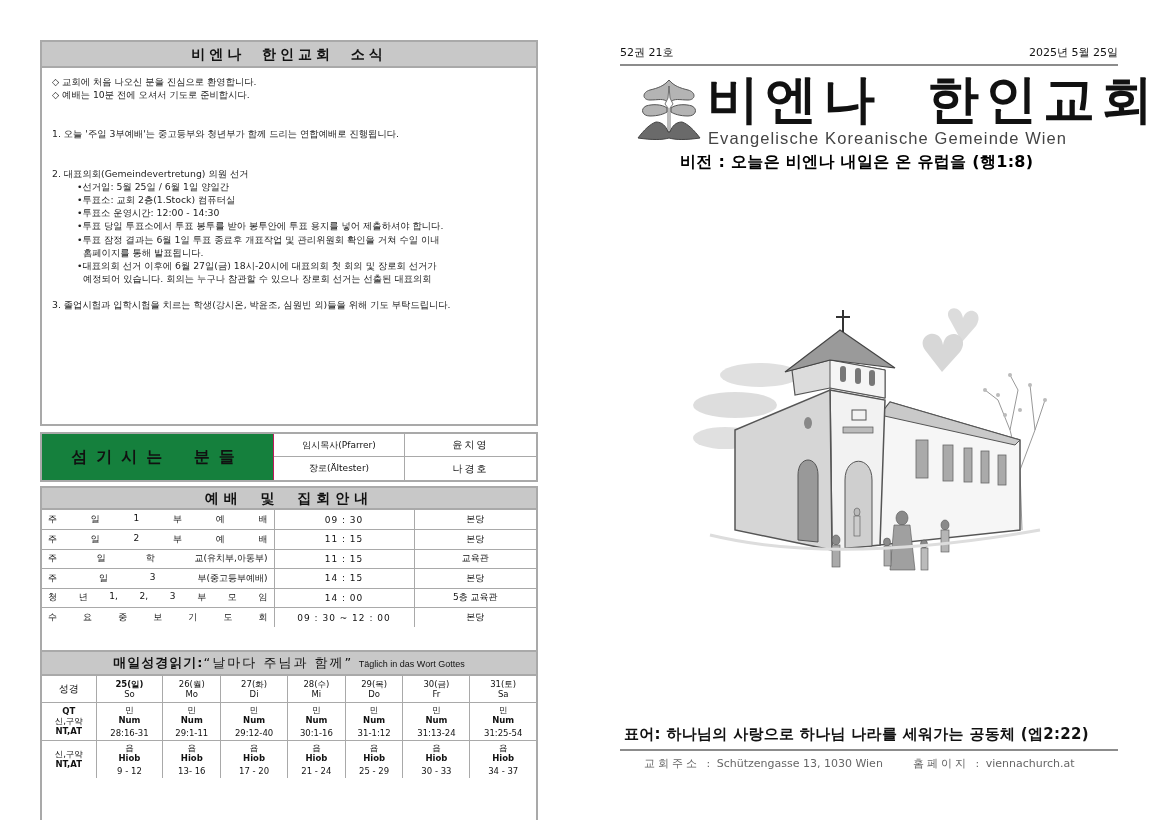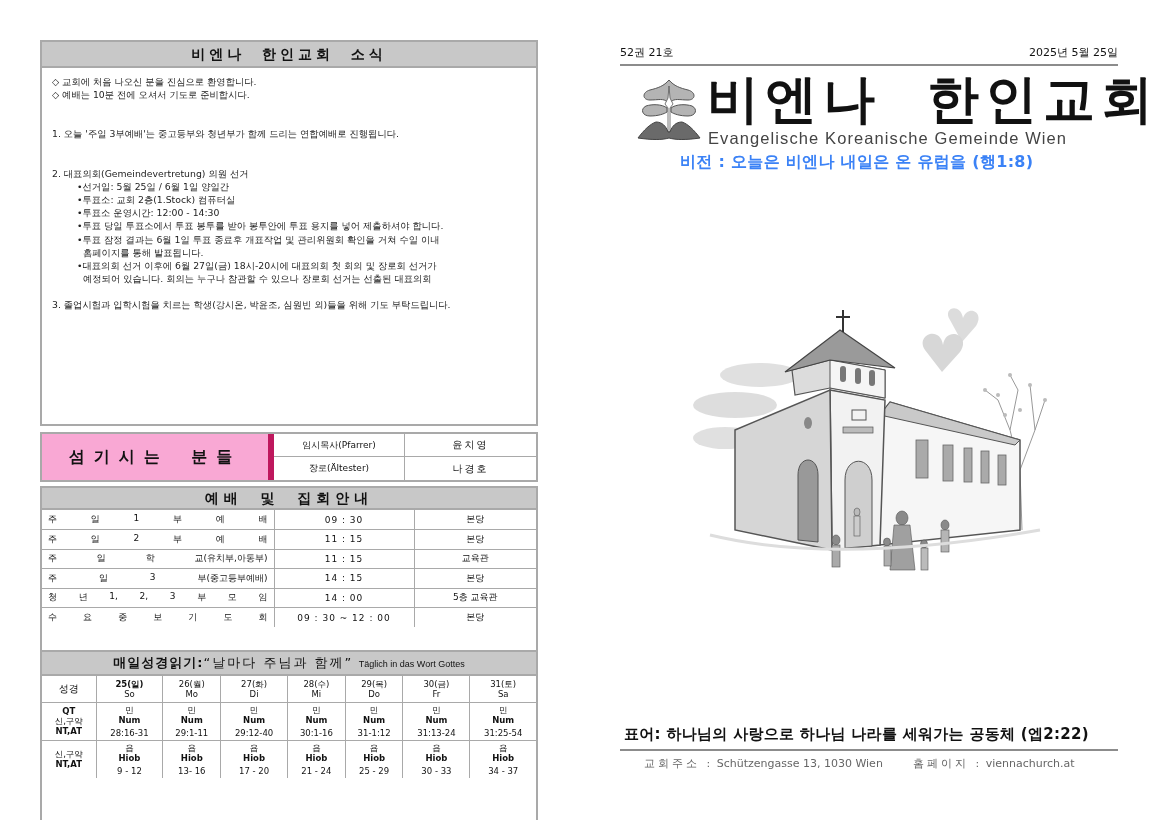--- a/index.html
+++ b/index.html
@@ -17,21 +17,21 @@
   .welcome li { white-space: nowrap; }
   .welcome li::before { content: "\25C7\00a0"; }
   .gap { height: 26px; }
   .gap-s { height: 13px; }
   .item-indent { padding-left: 11px; }
   .sub { padding-left: 25px; }
   .sub-cont { padding-left: 31px; }
   .bullet::before { content: "\2022"; }
 
   #servers { top: 432px; height: 50px; display: flex; }
-  #servers .title { width: 232px; background: #f9a8d4; border-right: 6px solid #be185d; display: flex; align-items: center; justify-content: center; font-weight: bold; font-size: 16px; letter-spacing: 9px; word-spacing: 8px; }
+  #servers .title { width: 232px; background: #15803d; border-right: 1px solid #be185d; display: flex; align-items: center; justify-content: center; font-weight: bold; font-size: 16px; letter-spacing: 9px; word-spacing: 8px; }
   #servers .grid { flex: 1; display: grid; grid-template-columns: 1fr 1fr; grid-template-rows: 1fr 1fr; }
   #servers .cell { display: flex; align-items: center; justify-content: center; font-size: 9px; border-bottom: 1.5px solid #a9a9a9; }
   #servers .cell:nth-child(odd) { border-right: 1.5px solid #a9a9a9; }
   #servers .cell:nth-child(n+3) { border-bottom: none; }
   #servers .name { font-size: 10px; letter-spacing: 2px; }
 
   #services { top: 486px; height: 184px; }
   #services .box-header { height: 22px; line-height: 20px; font-size: 14px; letter-spacing: 5px; word-spacing: 8px; }
   #services table { width: 100%; border-collapse: collapse; font-size: 9px; }
   #services td { height: 19.5px; border-bottom: 1.5px solid #a9a9a9; text-align: center; }
@@ -52,21 +52,21 @@
   #bible tr.qt td, #bible tr.nt td { height: 38px; }
   #bible td.label { width: 54px; }
 
   
   #topbar { position: absolute; left: 620px; top: 45px; width: 498px; display: flex; justify-content: space-between; font-size: 11px; color: #111; }
   #topline { position: absolute; left: 620px; top: 64px; width: 498px; height: 2px; background: #8c8c8c; }
 
   #logo { position: absolute; left: 636px; top: 78px; width: 66px; height: 66px; }
   #church-name { position: absolute; left: 707px; top: 66px; font-size: 52px; font-weight: bold; letter-spacing: 6px; word-spacing: 22px; color: #111; line-height: 66px; white-space: nowrap; }
   #church-sub { position: absolute; left: 708px; top: 129px; font-family: "Liberation Sans", sans-serif; font-size: 16.5px; color: #444; letter-spacing: 1.1px; white-space: nowrap; }
-  #vision { position: absolute; left: 680px; top: 152px; font-size: 16px; font-weight: bold; color: #3b82f6; white-space: nowrap; letter-spacing: 0.3px; }
+  #vision { position: absolute; left: 680px; top: 152px; font-size: 16px; font-weight: bold; color: #000000; white-space: nowrap; letter-spacing: 0.3px; }
 
   #illustration { position: absolute; left: 680px; top: 290px; width: 380px; height: 310px; }
 
   #motto { position: absolute; left: 624px; top: 725px; font-size: 15px; font-weight: bold; color: #111; white-space: nowrap; letter-spacing: 0.3px; }
   #motto-line { position: absolute; left: 620px; top: 749px; width: 498px; height: 2px; background: #8c8c8c; }
   #address { position: absolute; left: 644px; top: 756px; font-size: 11px; color: #666; white-space: nowrap; }
   #homepage { position: absolute; left: 913px; top: 756px; font-size: 11px; color: #666; white-space: nowrap; }
   .lbl { letter-spacing: 3px; }
 </style>
 </head>

